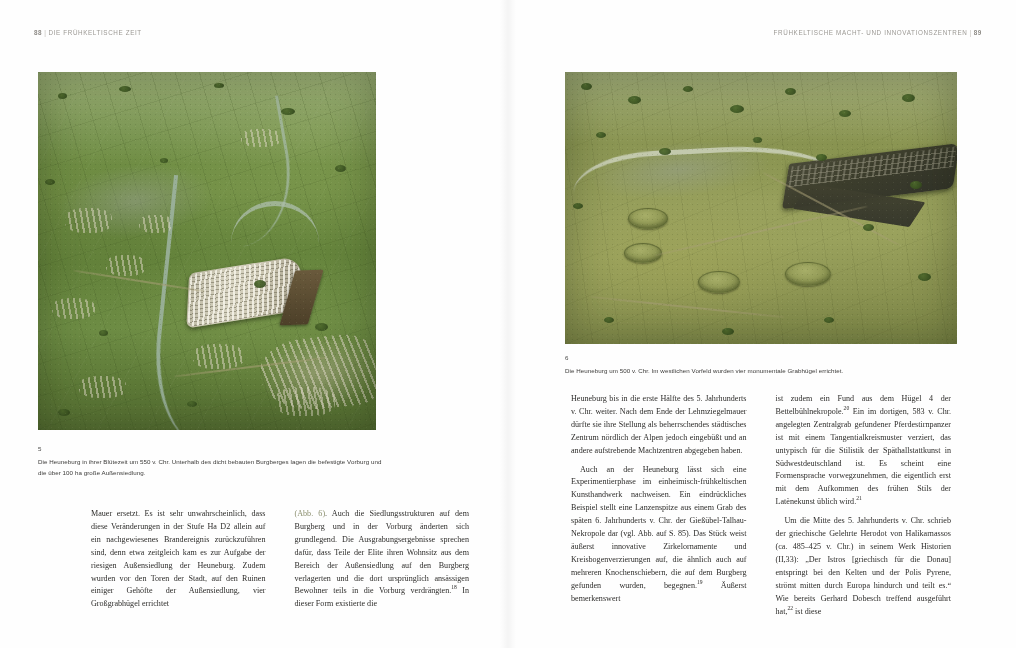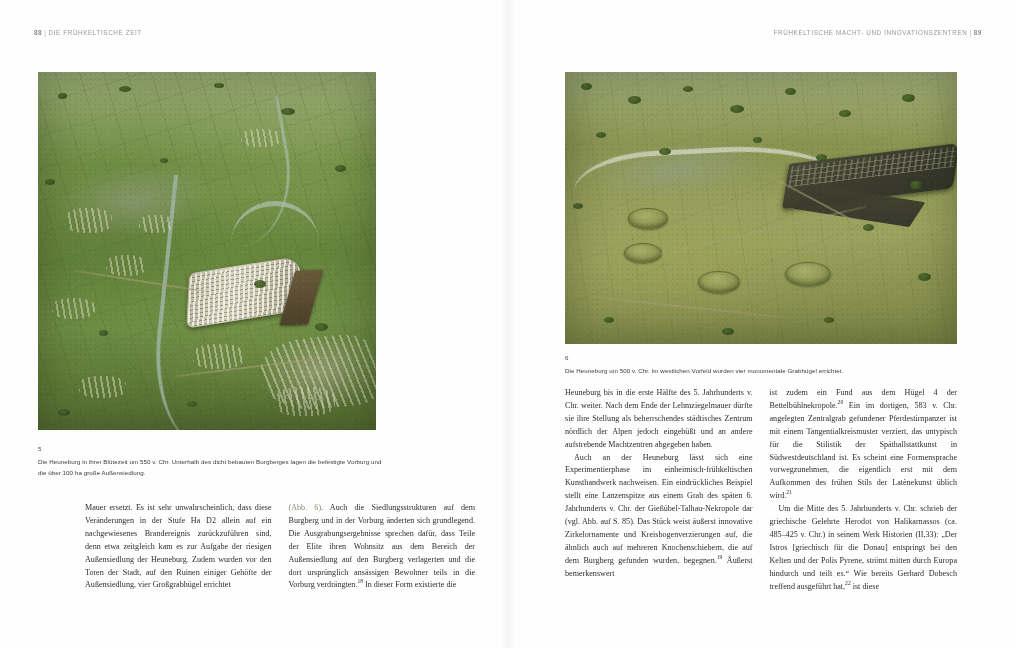--- a/index.html
+++ b/index.html
@@ -295,21 +295,21 @@
 
   .col {
     flex: 1;
     font-family: "Liberation Serif", serif;
     font-size: 8.1px;
     line-height: 1.595;
     color: #2d2c2a;
     text-align: justify;
     hyphens: manual;
   }
-  .col p { margin: 0; }
+  .col p { margin: 6px; }
   .col p.indent { text-indent: 9px; }
   .abbref { color: #8b8f6e; }
   sup {
     font-size: 5.6px;
     vertical-align: super;
     line-height: 0;
   }
   .gutter-shadow {
     position: absolute;
     left: 500px;

